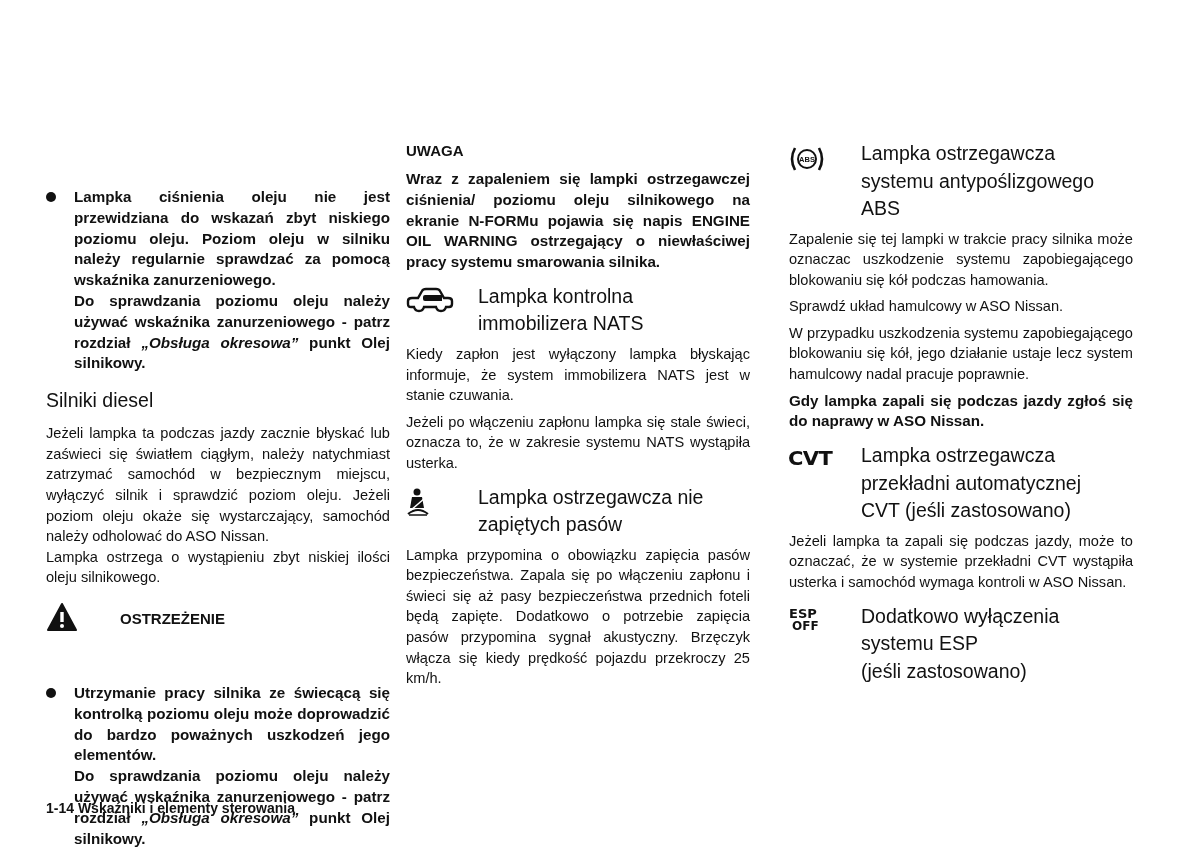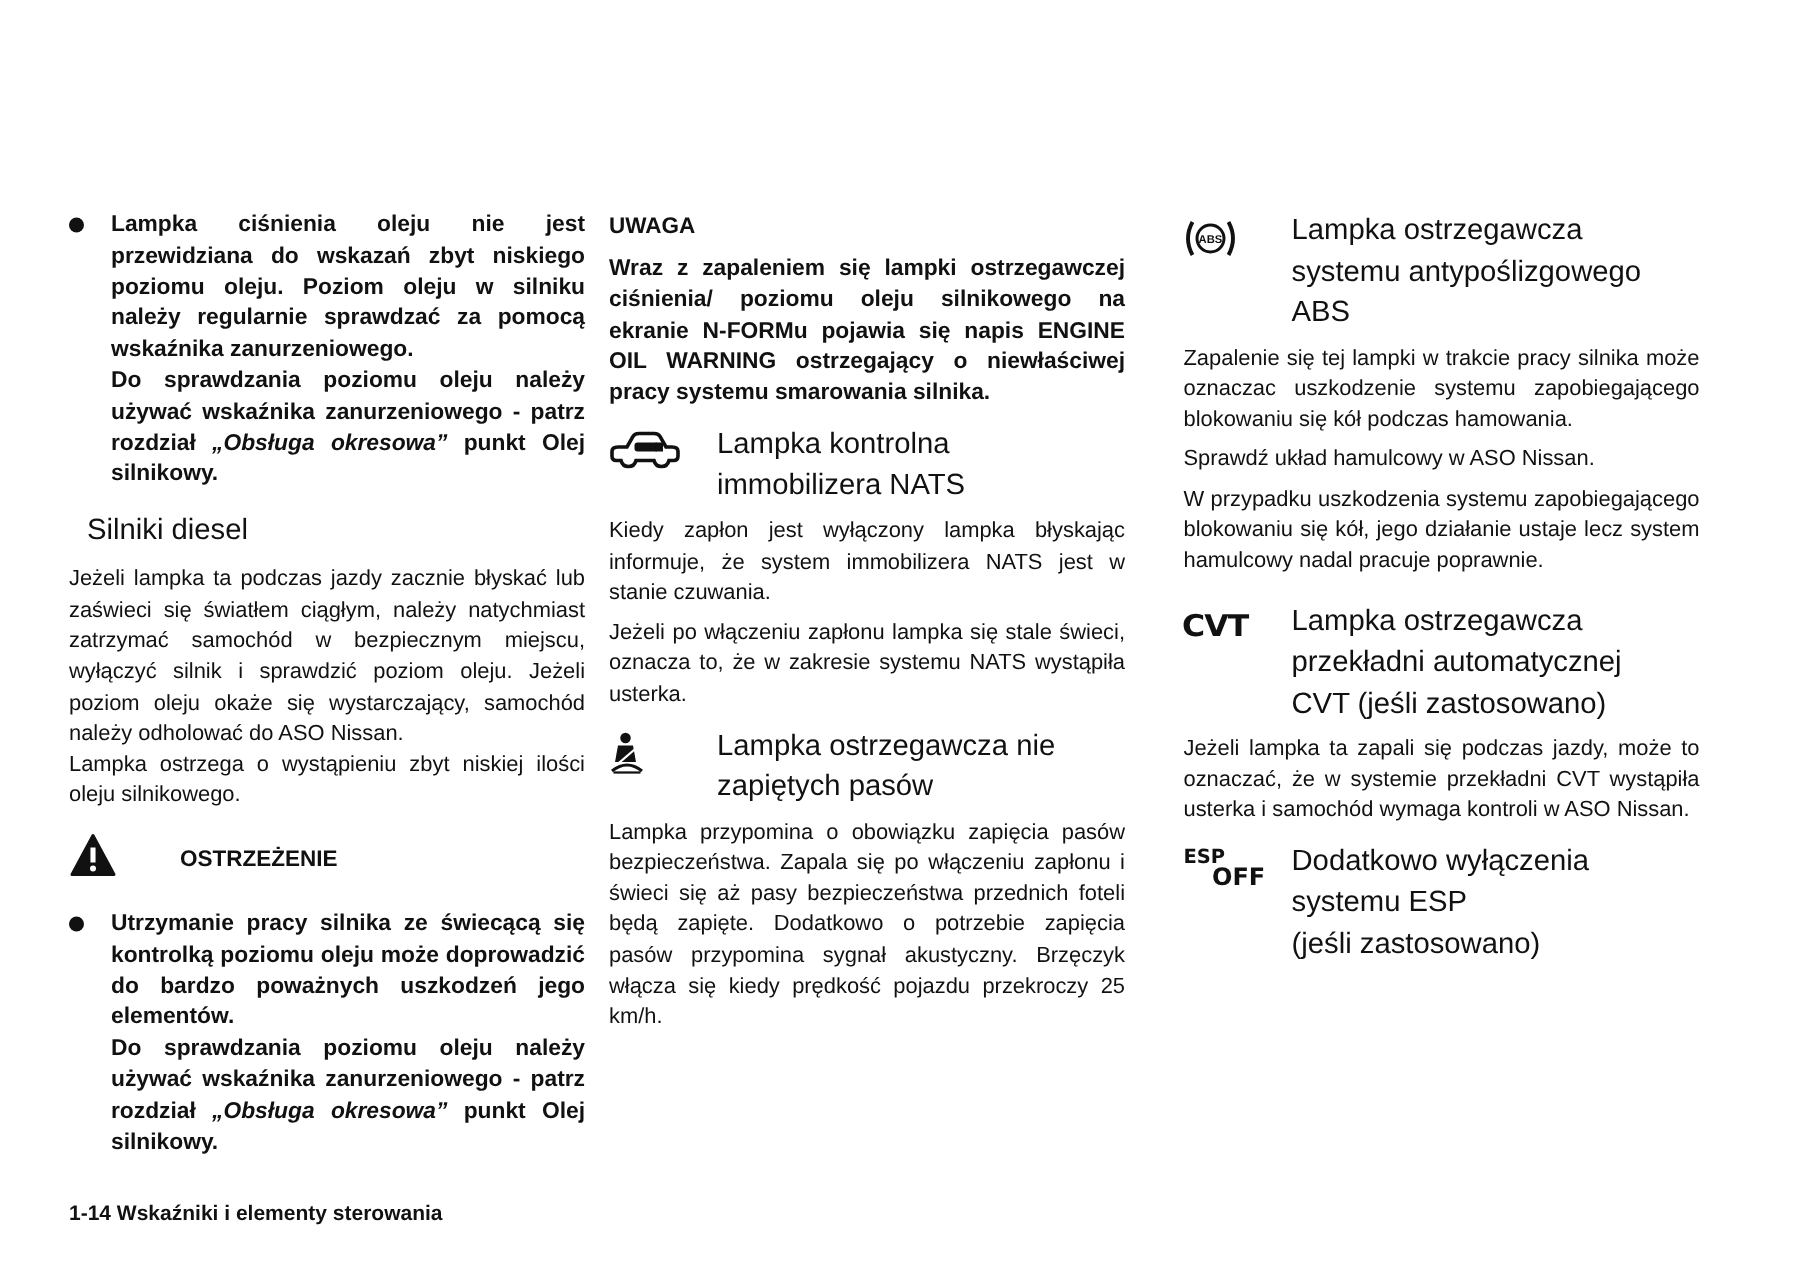--- a/index.html
+++ b/index.html
@@ -3,37 +3,37 @@
   <meta charset="utf-8">
   <style>
     html, body { margin:0; padding:0; background:#ffffff; }
     body { width:1200px; height:847px; position:relative; overflow:hidden; color:#111; font-family:"Liberation Sans", sans-serif; }
     .col { position:absolute; top:140px; }
     .col1 { left:46px; width:344px; }
     .col2 { left:406px; width:344px; }
     .col3 { left:789px; width:344px; }
     p { margin:0; }
     .body { font-size:14.6px; line-height:20.6px; text-align:justify; }
-    .bullet { position:relative; padding-left:28px; font-size:15.2px; line-height:20.8px; font-weight:bold; text-align:justify; }
+    .bullet { position:relative; padding-left:28px; font-size:15.2px; line-height:20.8px; font-weight:bold; text-align:justify;margin-top:47px; }
     .bullet .dot { position:absolute; left:0; top:5px; width:10px; height:10px; border-radius:50%; background:#111; }
     .bullet i { font-style:italic; }
-    .h-plain { font-size:19.5px; line-height:25px; margin:14px 0 10px 12px; font-weight:normal; }
+    .h-plain { font-size:19.5px; line-height:25px; margin:14px 0 10px 0; font-weight:normal; }
     .lamp-head { display:flex; align-items:flex-start; margin:0 0 6px 0; }
     .lamp-icon { width:72px; flex:0 0 72px; padding-top:4px; }
     .lamp-title { font-size:19.5px; line-height:27.5px; }
     .gap { height:10px; }
     .gap-s { height:6px; }
     .warn-head { display:flex; align-items:center; margin:14px 0 16px 0; }
     .warn-title { font-weight:bold; font-size:15px; margin-left:42px; }
     .uwaga-title { font-weight:bold; font-size:15px; margin:2px 0 10px 0; }
     .uwaga-body { font-weight:bold; font-size:15.2px; line-height:20.8px; text-align:justify; }
     .footer { position:absolute; left:46px; top:800px; font-weight:bold; font-size:14px; }
     .cvt { font-weight:900; font-size:20px; letter-spacing:-0.5px; font-family:"DejaVu Sans", sans-serif; transform:scaleX(1.05); display:inline-block; }
     .esp { font-weight:bold; font-size:13px; line-height:13px; font-family:"DejaVu Sans", sans-serif; }
-    .esp .off { font-size:16px; margin-left:19px; }
+    .esp .off { font-size:12px; margin-left:3px; }
   </style>
 </head>
 <body>
 
 <div class="col col1">
   <div class="bullet">
     <span class="dot"></span>
     <span>Lampka ciśnienia oleju nie jest przewidziana do wskazań zbyt niskiego poziomu oleju. Poziom oleju w silniku należy regularnie sprawdzać za pomocą wskaźnika zanurzeniowego.</span><br>
     <span>Do sprawdzania poziomu oleju należy używać wskaźnika zanurzeniowego - patrz rozdział </span><i>„Obsługa okresowa”</i><span> punkt Olej silnikowy.</span>
   </div>
@@ -106,20 +106,21 @@
       </svg>
     </div>
     <div class="lamp-title" style="width:260px;">Lampka ostrzegawcza systemu antypoślizgowego ABS</div>
   </div>
   <p class="body">Zapalenie się tej lampki w trakcie pracy silnika może oznaczac uszkodzenie systemu zapobiegającego blokowaniu się kół podczas hamowania.</p>
   <div class="gap-s"></div>
   <p class="body">Sprawdź układ hamulcowy w ASO Nissan.</p>
   <div class="gap-s"></div>
   <p class="body">W przypadku uszkodzenia systemu zapobiegającego blokowaniu się kół, jego działanie ustaje lecz system hamulcowy nadal pracuje poprawnie.</p>
   <div class="gap-s"></div>
+  <p class="uwaga-body">Gdy lampka zapali się podczas jazdy zgłoś się do naprawy w ASO Nissan.</p>
 
   <div class="gap"></div>
   <div class="lamp-head">
     <div class="lamp-icon">
       <span class="cvt">CVT</span>
     </div>
     <div class="lamp-title" style="width:260px;">Lampka ostrzegawcza przekładni automatycznej CVT (jeśli zastosowano)</div>
   </div>
   <p class="body">Jeżeli lampka ta zapali się podczas jazdy, może to oznaczać, że w systemie przekładni CVT wystąpiła usterka i samochód wymaga kontroli w ASO Nissan.</p>
 

